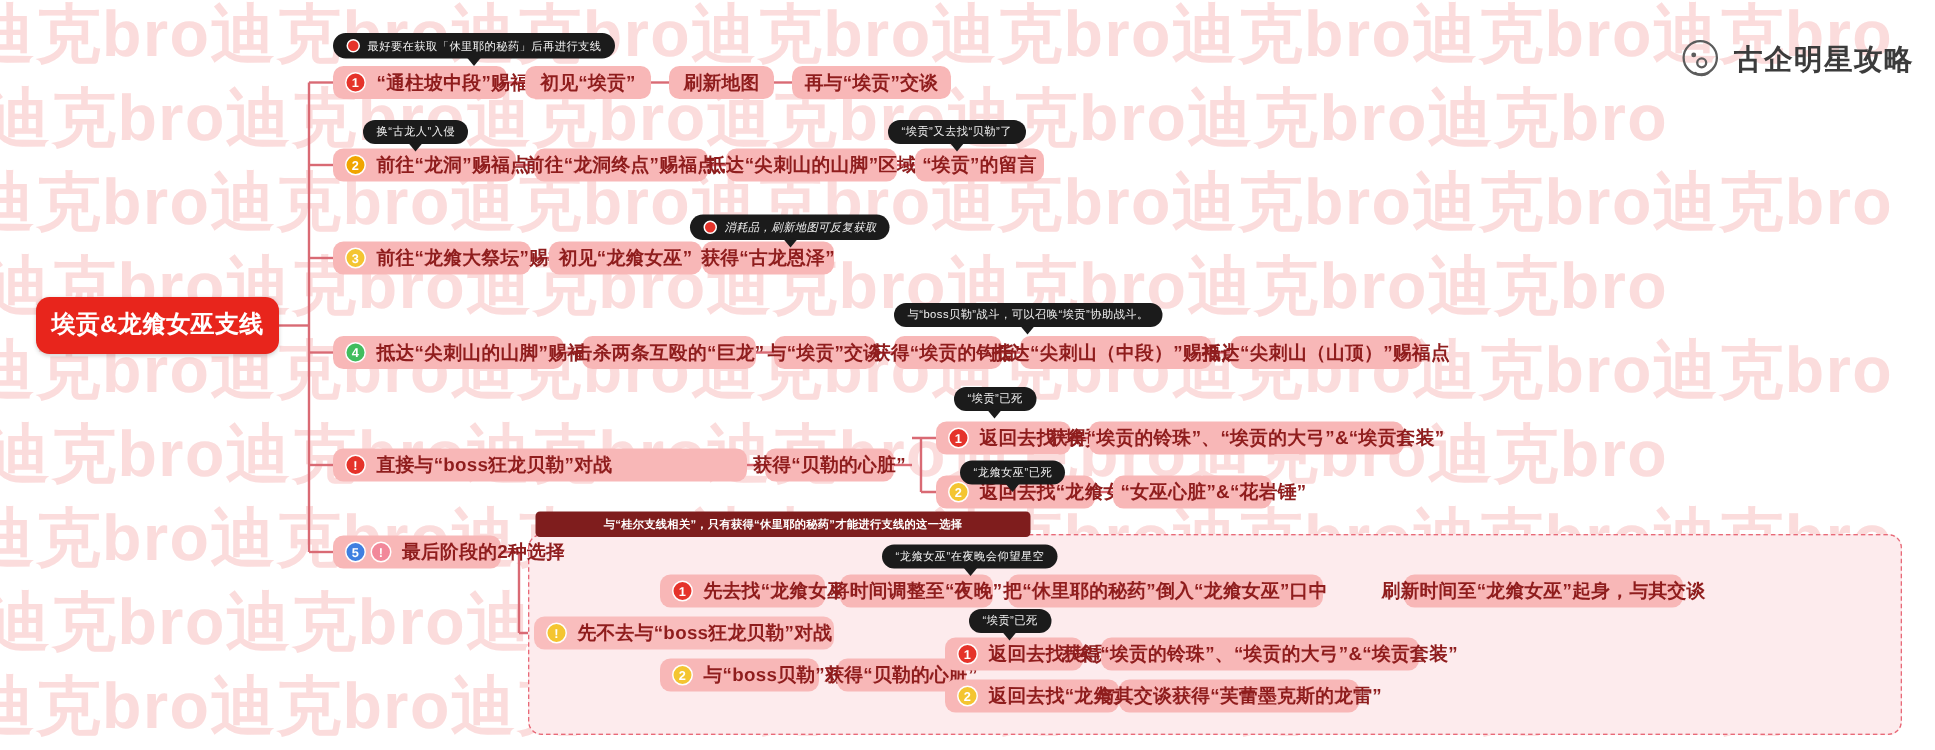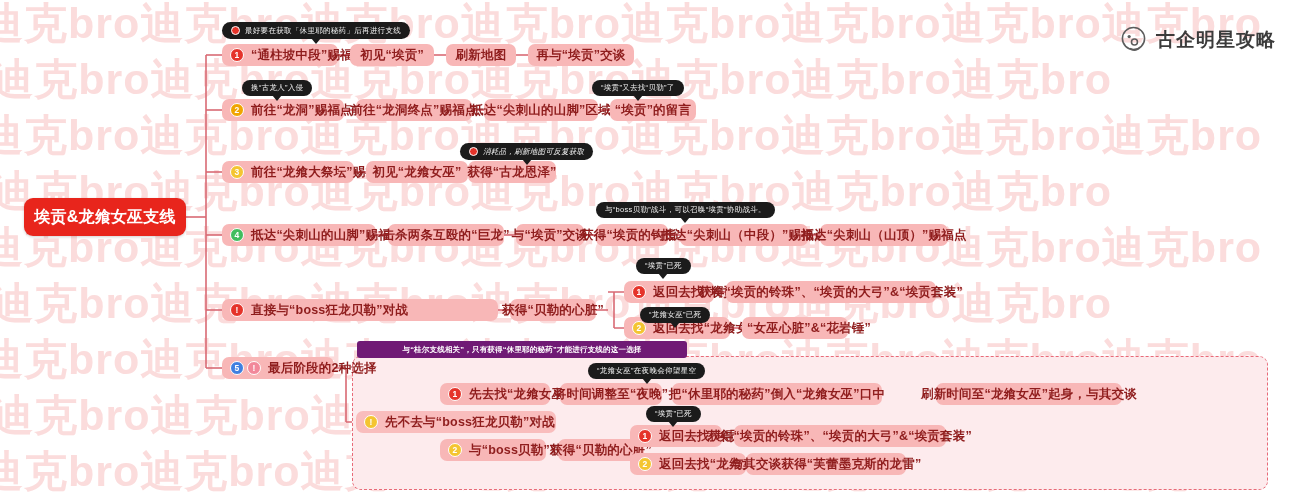--- a/index.html
+++ b/index.html
@@ -65,21 +65,21 @@
   }
   
   #dashpanel{
     position:absolute;left:352px;top:356px;width:916px;height:134px;
     border:1.6px dashed #e86a78;border-radius:9px;
     background:#fdebed;z-index:1;box-sizing:border-box;
   }
   
   #warnbar{
     position:absolute;left:357px;top:341px;width:330px;height:17px;
-    background:#701a75;color:#fff;border-radius:3px;
+    background:#7f1d1d;color:#fff;border-radius:3px;
     font-size:7.5px;font-weight:bold;letter-spacing:.2px;
     display:flex;align-items:center;justify-content:center;z-index:7;
     white-space:nowrap;
   }
   
   #logo{
     position:absolute;right:14px;top:26px;display:flex;align-items:center;
     z-index:8;
   }
   #logo .mark{width:27px;height:27px;margin-right:9px;}

